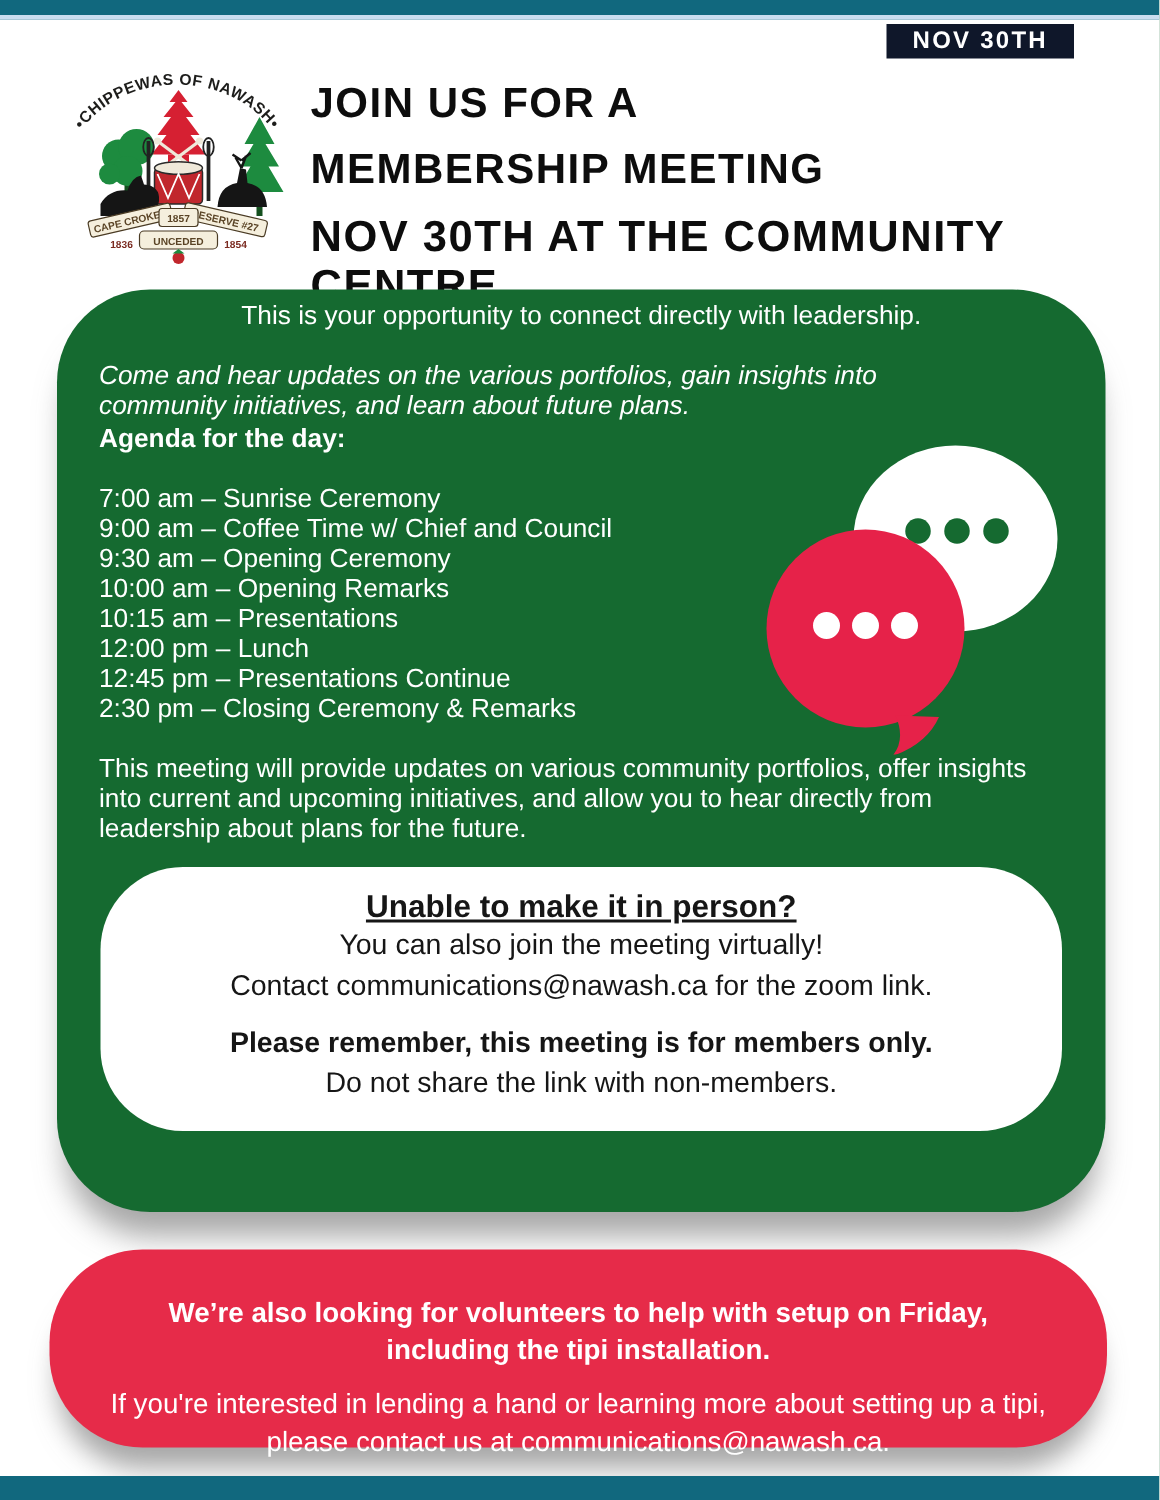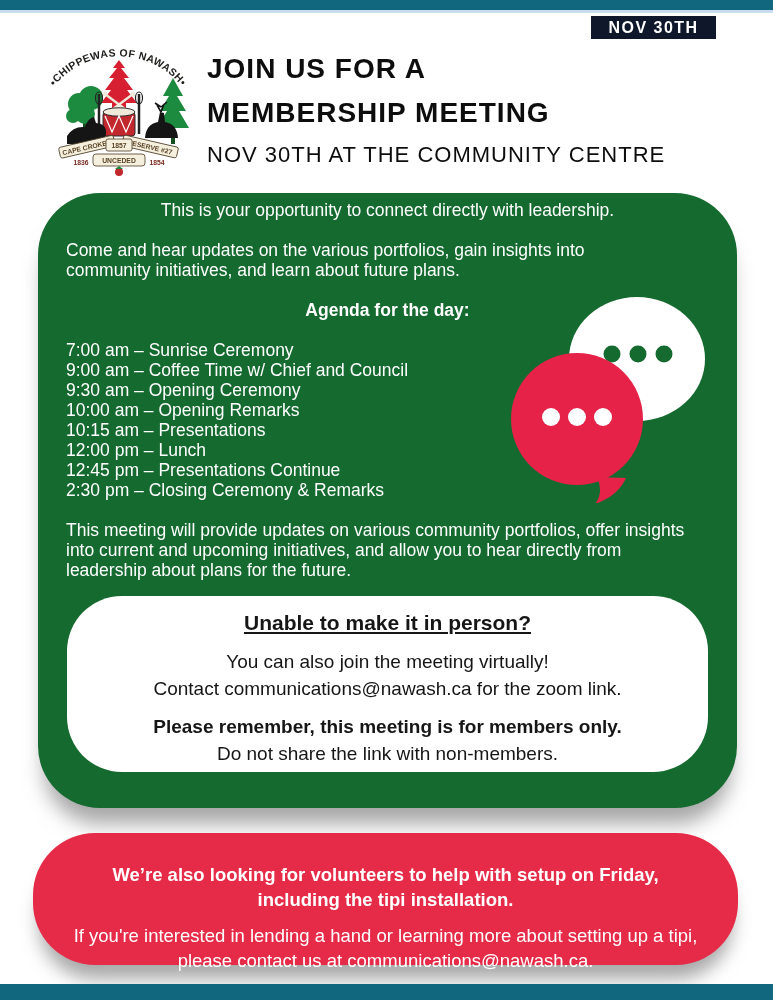--- a/index.html
+++ b/index.html
@@ -37,55 +37,54 @@
   }
   
   .logo { position: absolute; left: 33px; top: 26px; width: 170px; height: 152px; }
   .title-block { position: absolute; left: 207px; top: 47px; width: 540px; }
   .title {
     font-size: 28px; font-weight: bold; color: #0d0d0d;
     line-height: 44px; letter-spacing: 1px;
   }
   .subtitle {
     margin-top: 7px;
-    font-size: 22px; font-weight: normal; color: #0d0d0d;
+    font-size: 29px; font-weight: bold; color: #0d0d0d;
     letter-spacing: 1px;
   }
   
   .green-box {
     position: absolute; left: 38px; top: 193px;
     width: 699px; height: 615px;
     background: #156a30;
     border-radius: 62px;
     color: #ffffff;
     padding: 7px 28px 0 28px;
     box-shadow: 0 22px 20px -6px rgba(95,95,95,0.55);
   }
   .green-box p, .green-box li { font-size: 17.5px; line-height: 20px; }
   .intro-centered { text-align: center; margin-bottom: 20px; }
-  .intro-para { max-width: 600px; margin-bottom: 20px; }
-  .agenda-heading { font-size: 17.5px; font-weight: bold; margin-bottom: 20px; text-align: center; }
+  .intro-para { max-width: 600px; margin-bottom: 2px; font-style: italic; }
+  .agenda-heading { font-size: 17.5px; font-weight: bold; margin-bottom: 20px; }
   .agenda-list { list-style: none; margin-bottom: 20px; }
   .closing-para { max-width: 628px; margin-bottom: 16px; }
   
   .bubbles { position: absolute; top: 100px; right: 30px; width: 206px; height: 210px; }
   
   .virtual-box {
     margin: 0 auto;
     width: 641px; height: 176px;
     background: #ffffff;
     border-radius: 55px;
     color: #161616;
     text-align: center;
     padding-top: 15px;
   }
   .virtual-heading {
     font-size: 21px; font-weight: bold;
     text-decoration: underline;
-    margin-bottom: 13px;
   }
   .virtual-box p { font-size: 19px; line-height: 27px; }
   .virtual-bold { font-weight: bold; margin-top: 11px; }
   
   .volunteer-box {
     position: absolute; left: 33px; top: 833px;
     width: 705px; height: 132px;
     background: #e62b49;
     border-radius: 62px;
     color: #ffffff;

